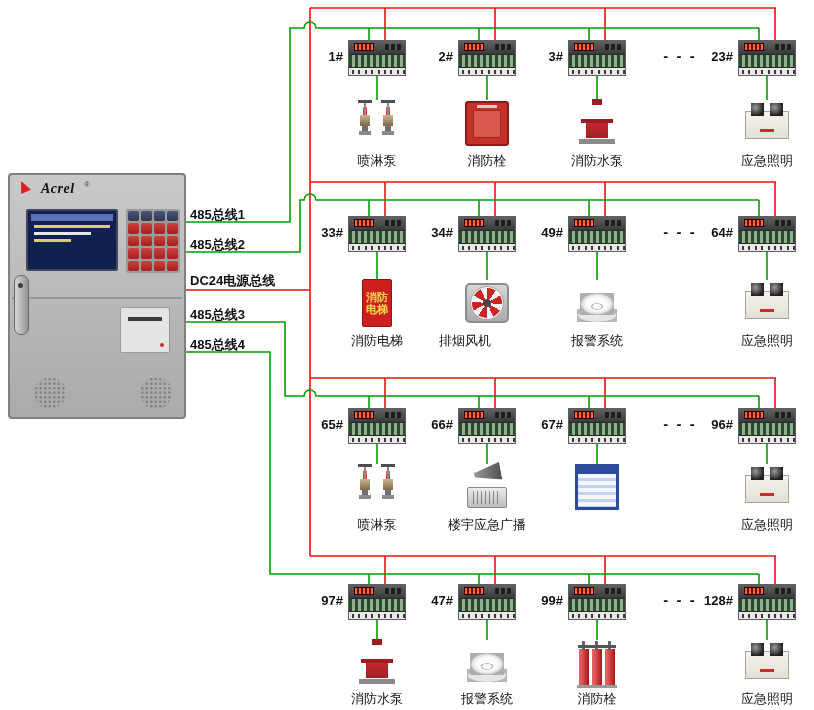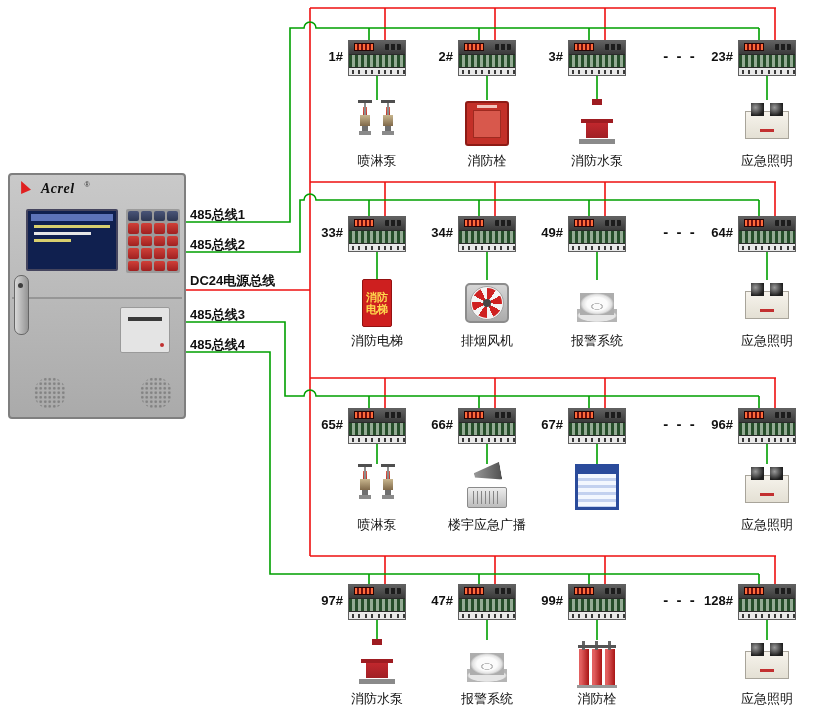--- a/index.html
+++ b/index.html
@@ -250,21 +250,21 @@
         <div class="m-display"></div>
         <div class="m-btns"></div>
       </div>
       <div class="m-mid"></div>
       <div class="m-bot"></div>
     </div>
     <div class="device icon-exhaust-fan" style="left: 463px; top: 276px;">
       <div class="fan-frame"></div>
       <div class="fan-blades"></div>
     </div>
-    <div class="dev-label" style="left: 417px; top: 332px; width: 140px;">排烟风机</div>
+    <div class="dev-label" style="left: 395px; top: 332px; width: 140px;">排烟风机</div>
     <div class="mod-number" style="left: 519px; top: 225px; width: 44px;">49#</div>
     <div class="module" style="left: 568px; top: 216px;">
       <div class="m-top">
         <div class="m-display"></div>
         <div class="m-btns"></div>
       </div>
       <div class="m-mid"></div>
       <div class="m-bot"></div>
     </div>
     <div class="device icon-smoke-detector" style="left: 573px; top: 276px;">

